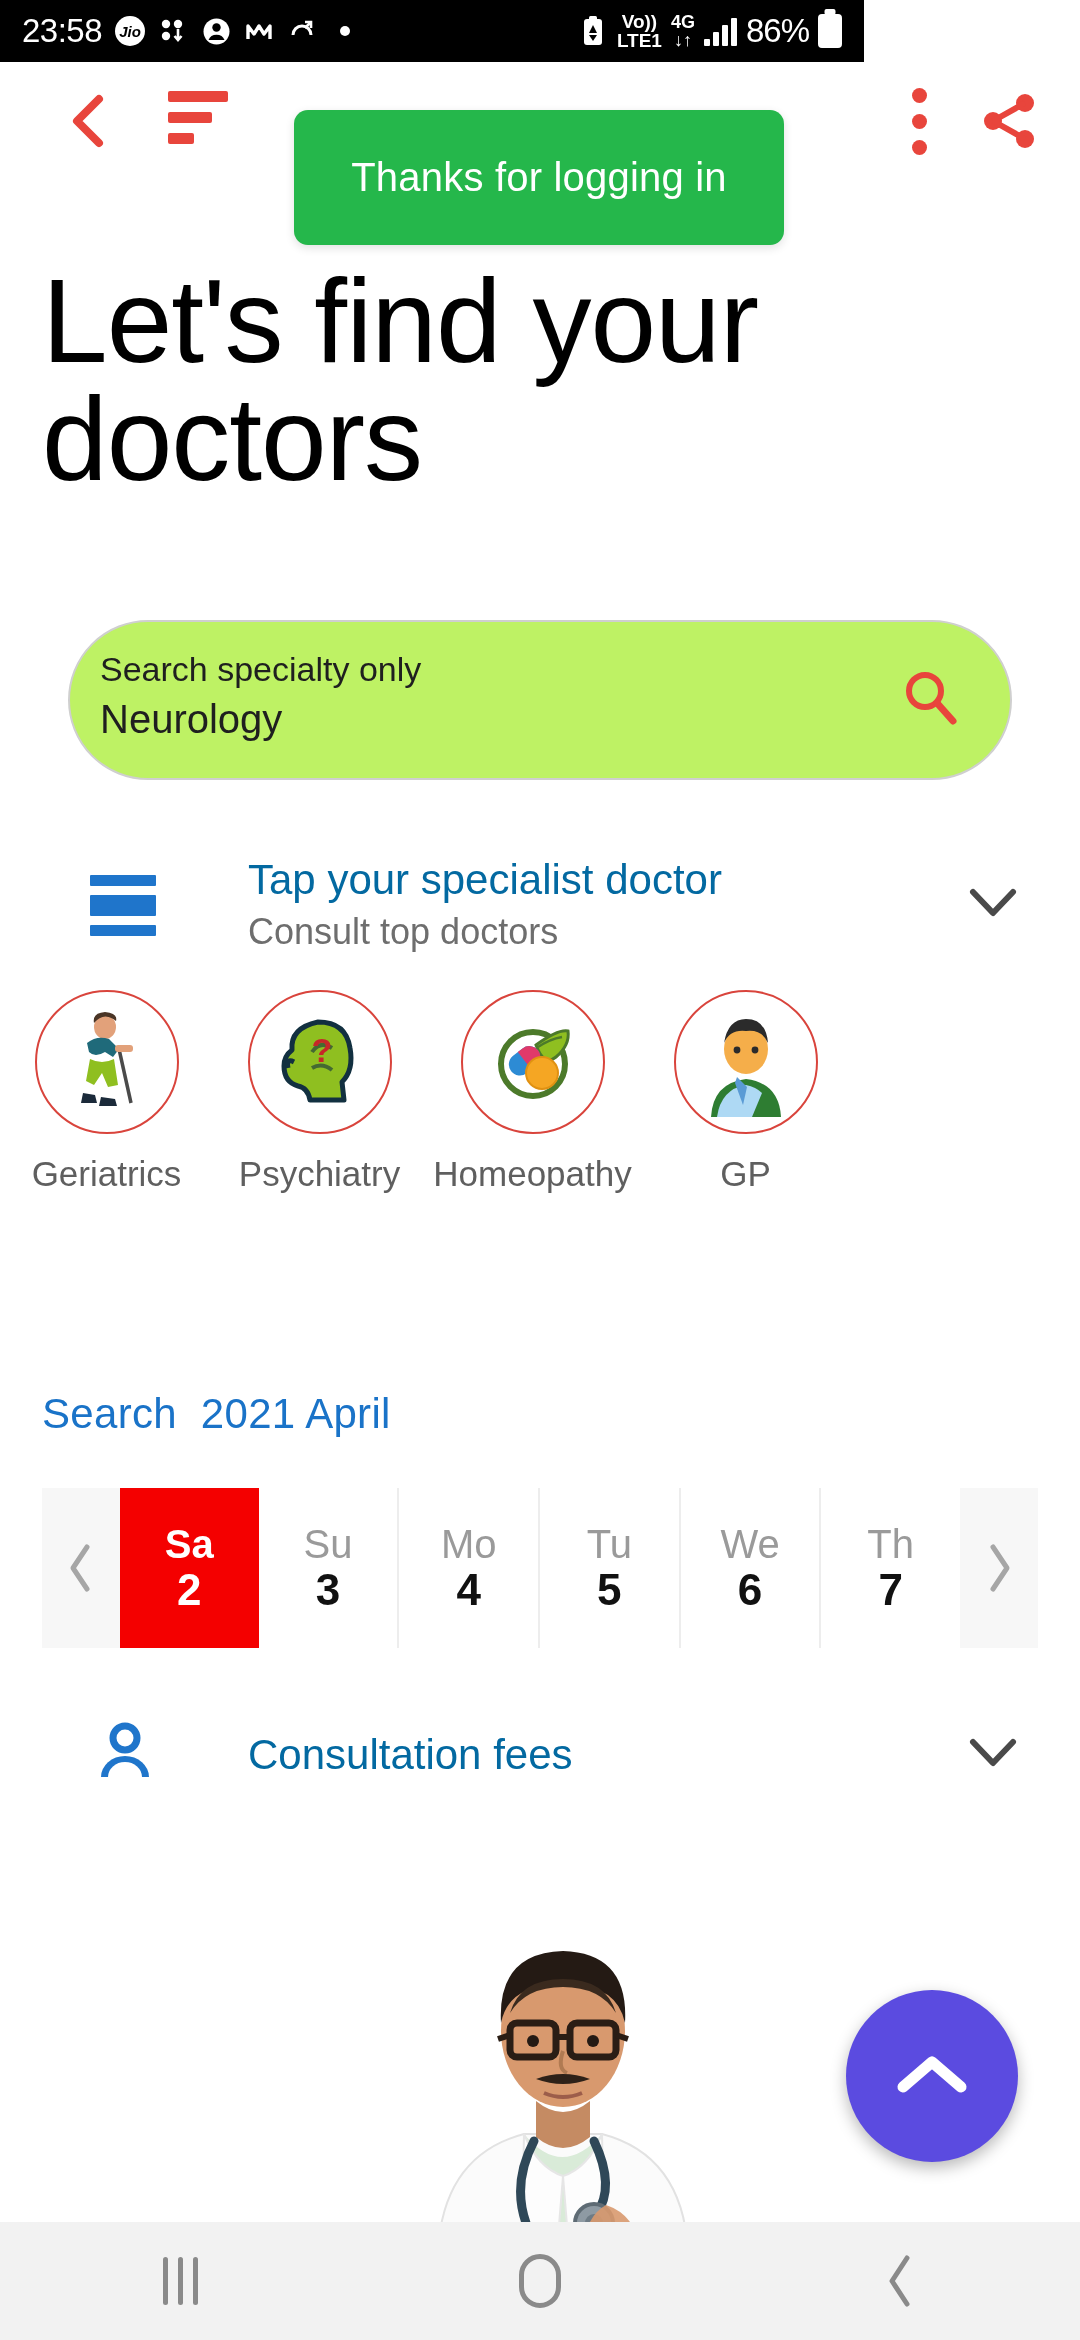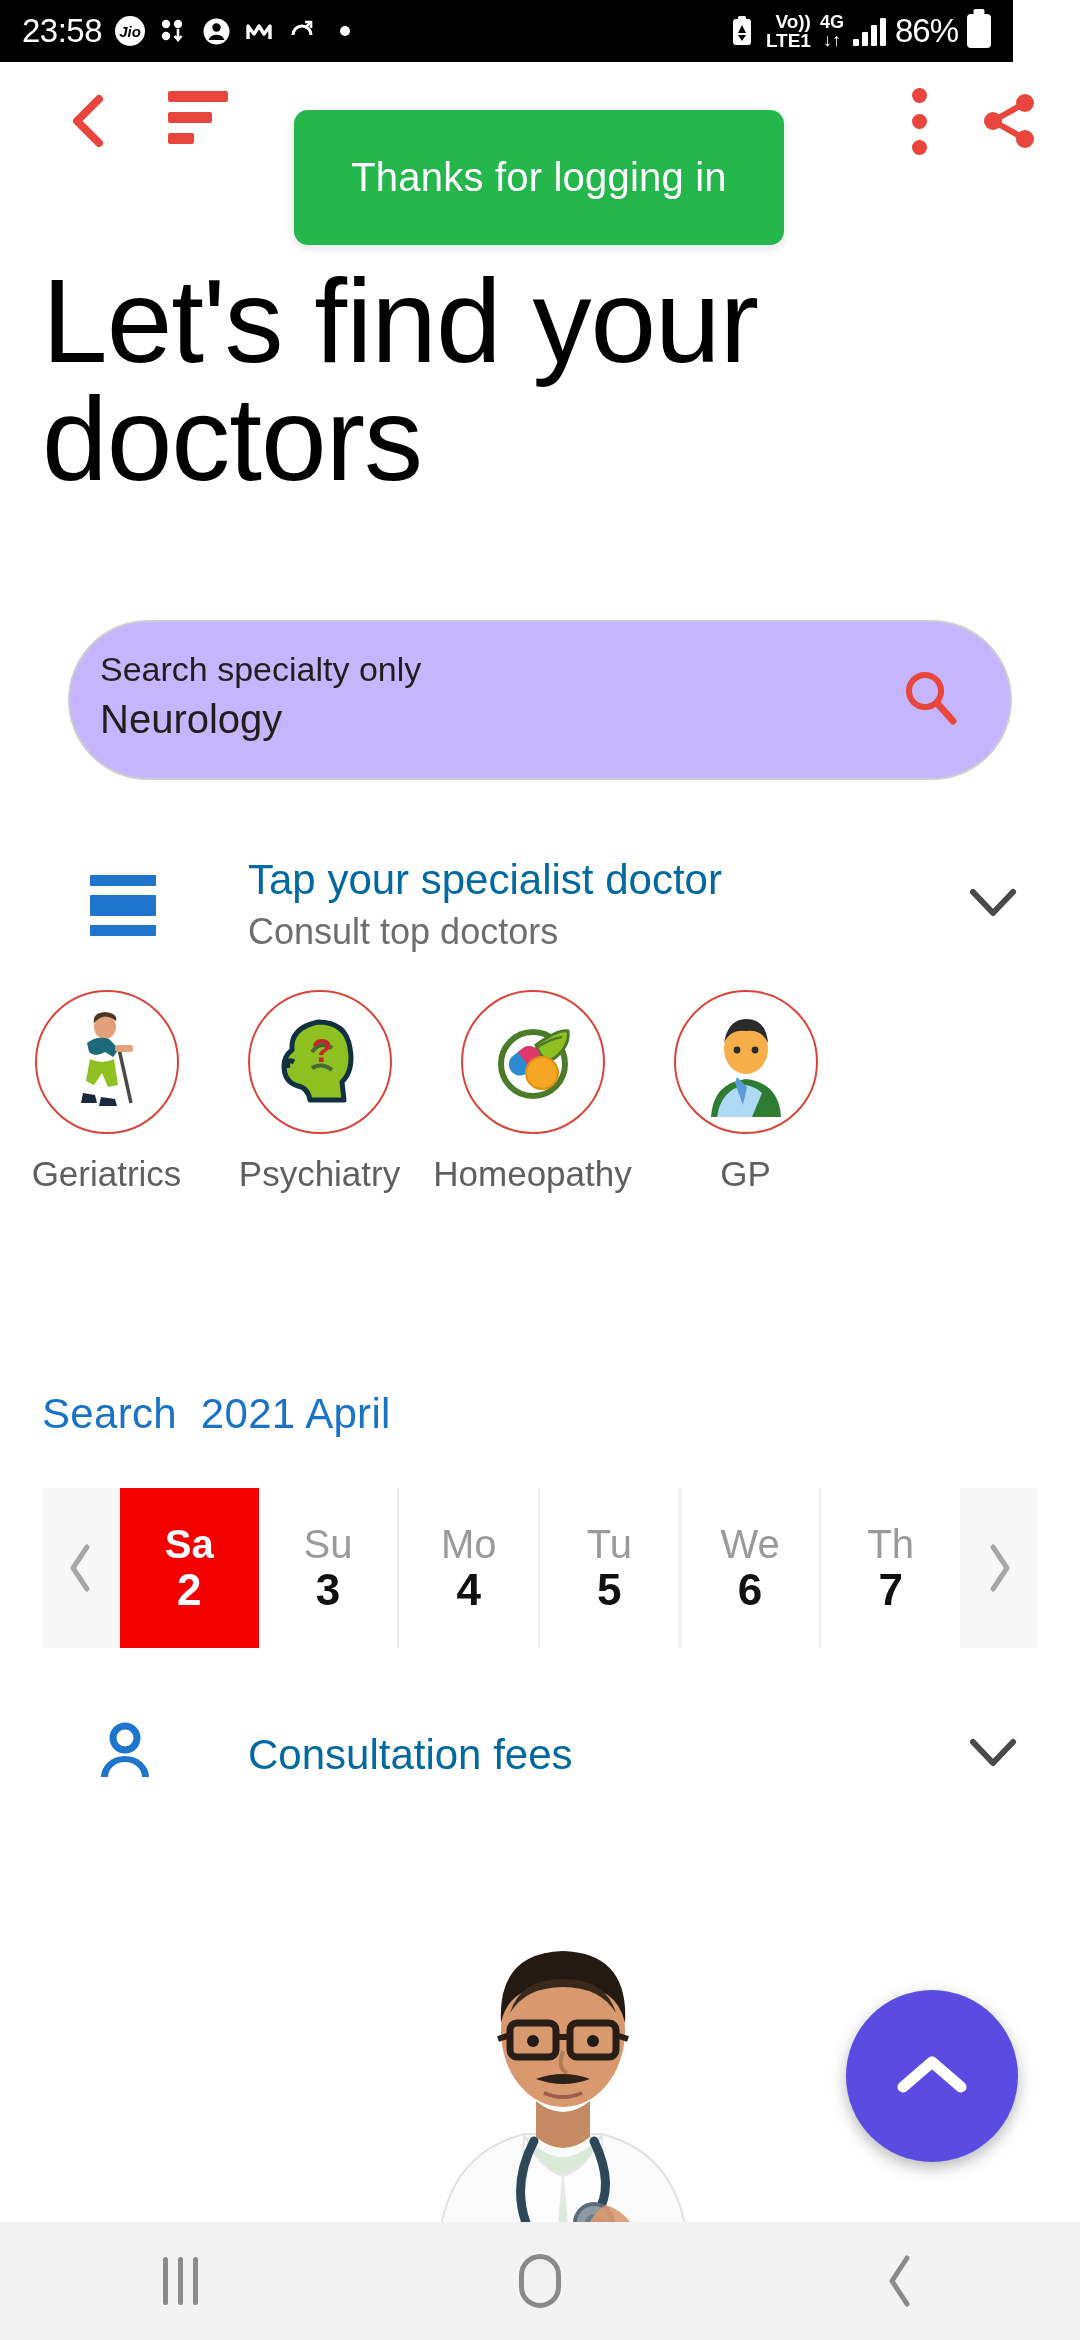--- a/index.html
+++ b/index.html
@@ -6,37 +6,37 @@
   html, body {
     width: 1080px; height: 2340px;
     background: #ffffff;
     font-family: "Liberation Sans", sans-serif;
     overflow: hidden;
   }
   .phone { position: relative; width: 1080px; height: 2340px; background: #fff; }
 
   
   .statusbar {
-    position: absolute; top: 0; left: 0; width: 1013px; height: 62px;
+    position: absolute; top: 0; left: 0; width: 864px; height: 62px;
     background: #000000; color: #ffffff;
     display: flex; align-items: center; justify-content: space-between;
     padding: 0 22px;
   }
   .sb-left { display: flex; align-items: center; gap: 13px; }
   .sb-clock { font-size: 33px; letter-spacing: -0.5px; font-weight: 400; }
   .sb-right { display: flex; align-items: center; gap: 9px; }
   .jio-badge {
     width: 30px; height: 30px; border-radius: 50%; background: #fff; color: #000;
     font-size: 15px; font-style: italic; font-weight: bold;
     display: flex; align-items: center; justify-content: center;
   }
   .ic-w { width: 30px; height: 30px; display: flex; align-items: center; justify-content: center; }
   .ic-w svg { display: block; }
   .volte-stack {
-    display: flex; flex-direction: column; align-items: flex-end;
+    display: flex; flex-direction: column; align-items: center;
     line-height: 1.0; font-size: 19px; font-weight: bold;
   }
   .fourg-stack {
     display: flex; flex-direction: column; align-items: center;
     line-height: 1.0; font-size: 18px; font-weight: bold;
   }
   .sb-batt-pct { font-size: 33px; font-weight: 400; letter-spacing: -1px; }
   .bars { display: flex; align-items: flex-end; gap: 3px; height: 30px; }
   .bars i { display: block; width: 6px; background: #fff; border-radius: 1px; }
   .bars i:nth-child(1){height:7px;} .bars i:nth-child(2){height:14px;}
@@ -81,21 +81,21 @@
   
   .headline {
     position: absolute; top: 262px; left: 42px; width: 990px;
     font-size: 118px; line-height: 1.0; font-weight: 400; color: #000;
     letter-spacing: -1px;
   }
 
   
   .searchbox {
     position: absolute; top: 620px; left: 68px; width: 944px; height: 160px;
-    border: 2px solid #CFCFCF; border-radius: 80px; background:#c4b5fd;
+    border: 2px solid #CFCFCF; border-radius: 80px; background:#bef264;
     display:flex; align-items:center;
   }
   .search-texts { position:absolute; left: 30px; top: 26px; }
   .search-hint { font-size: 34px; color:#1f1f1f; line-height: 1.25; }
   .search-value { font-size: 40px; color:#1f1f1f; line-height: 1.3; margin-top: 2px; }
   .search-icon { position:absolute; right: 48px; top: 50%; transform: translateY(-50%); }
 
   
   .section-row {
     position: absolute; left: 0; width: 1080px; height: 130px; display:flex; align-items:center;

